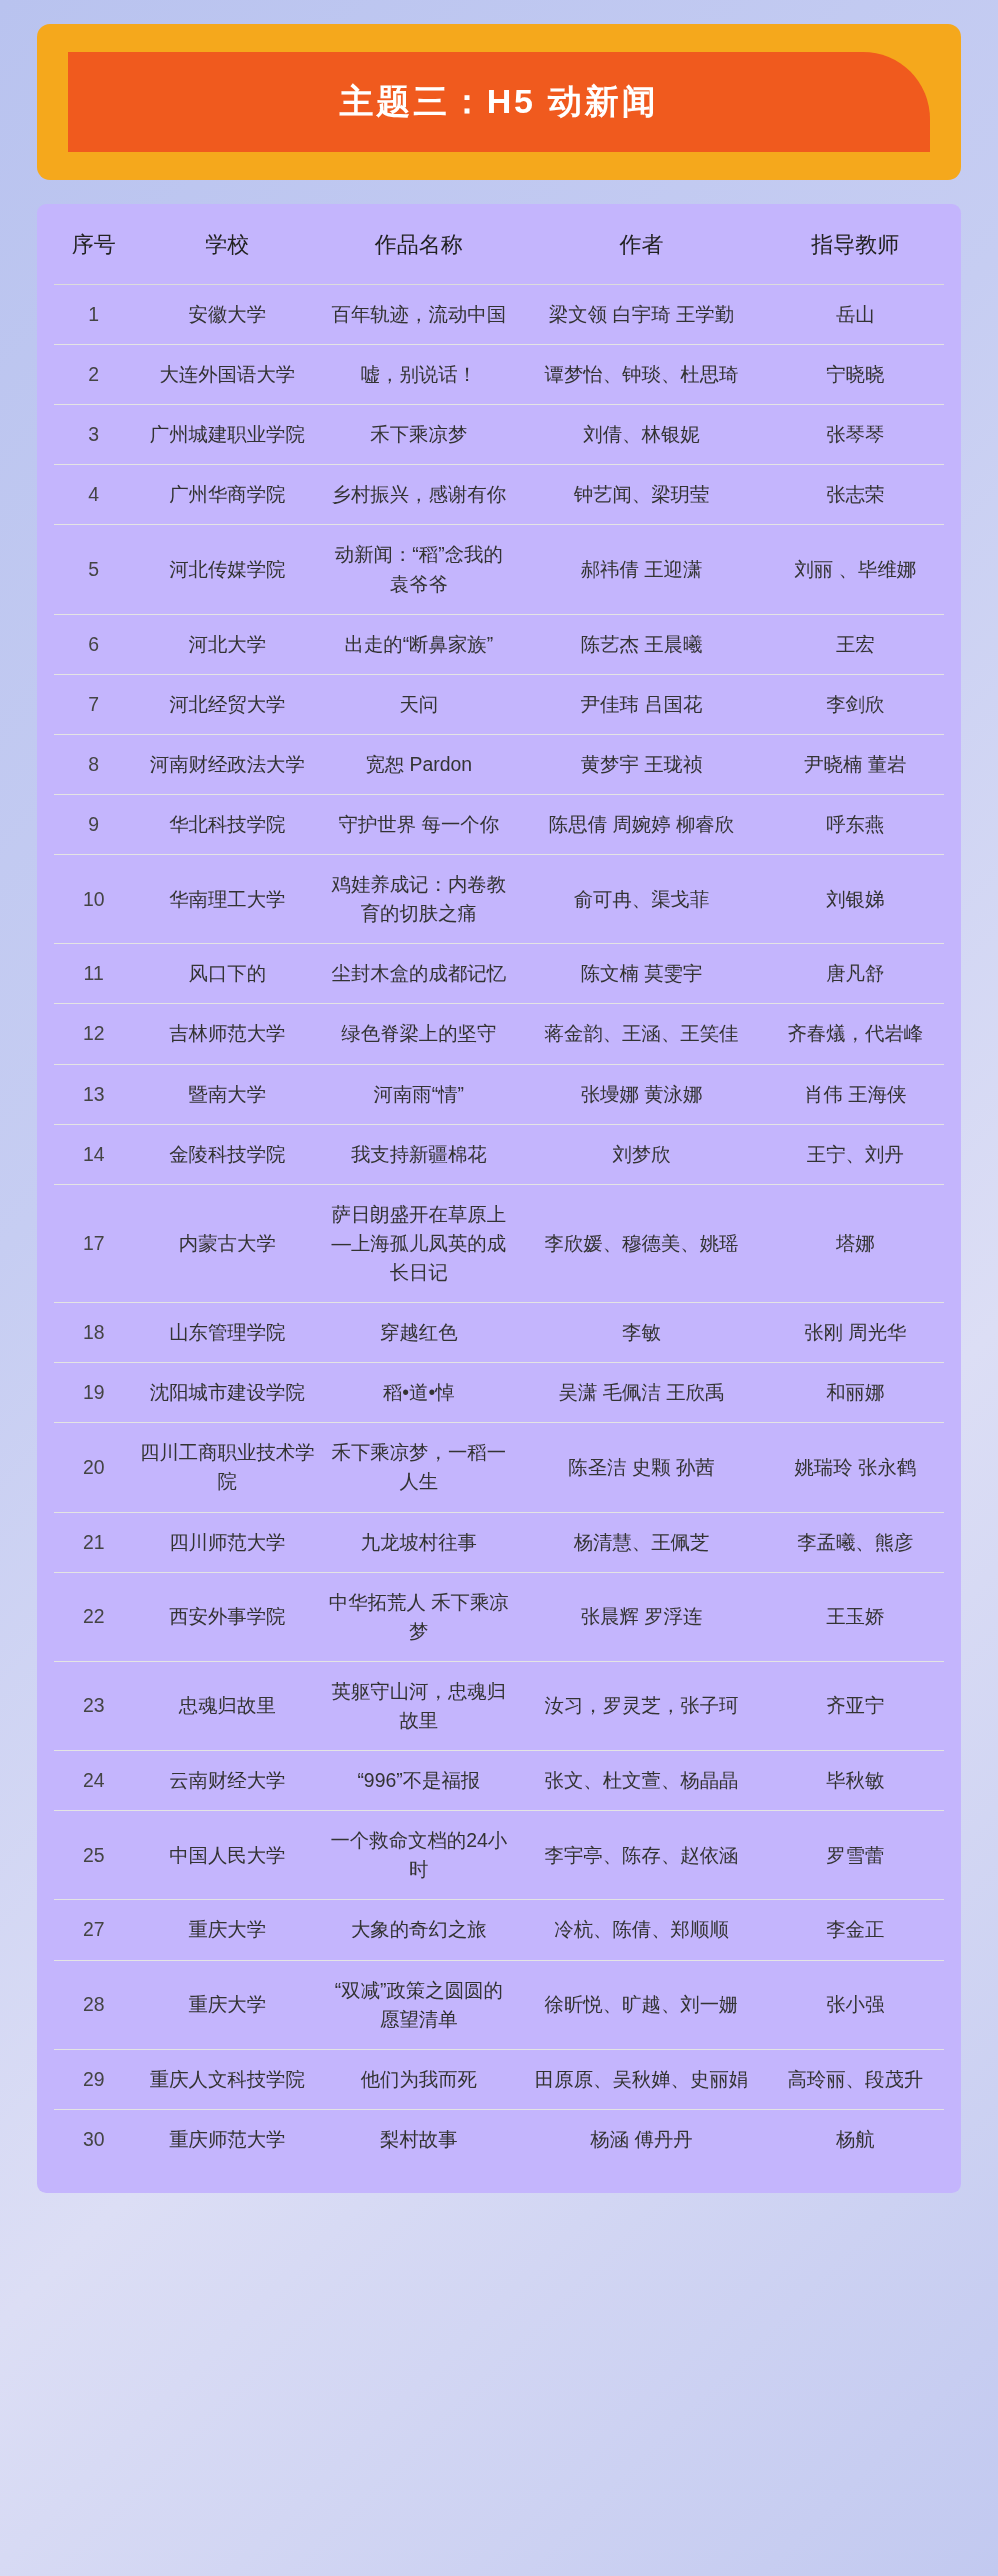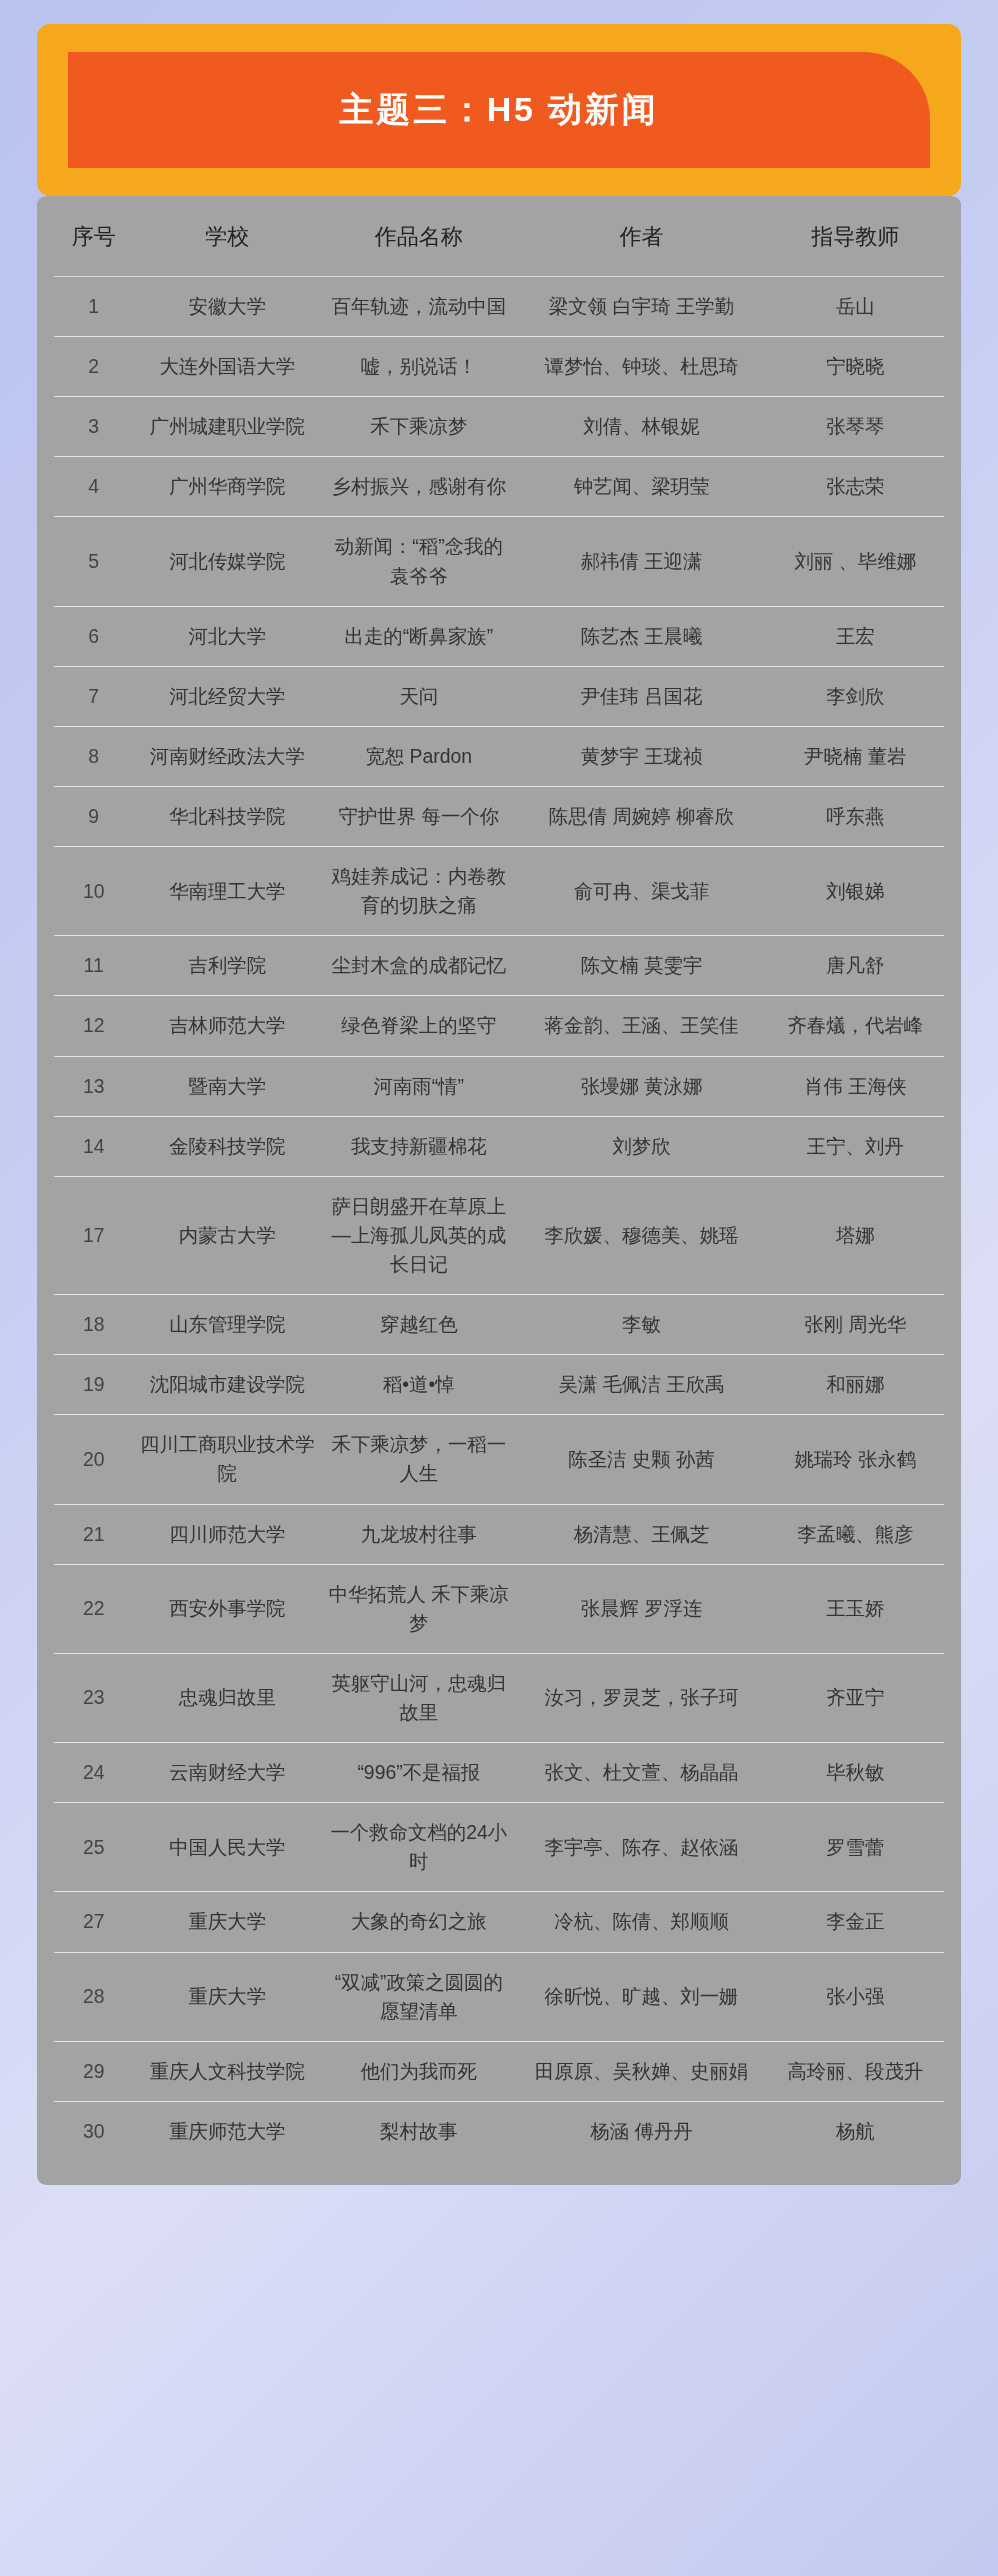--- a/index.html
+++ b/index.html
@@ -20,35 +20,36 @@
     position:relative;
     background:#f5a81c;
     border-radius:13px;
     padding:28px 31px;
     box-sizing:border-box;
   }
   .banner-inner{
     position:relative;
     background:#f05a1e;
     border-top-right-radius:67px;
-    height:116px;
+    height:100px;
     display:flex;
     align-items:center;
     justify-content:center;
   }
   .banner-title{
     color:#ffffff;
     font-size:34px;
     font-weight:bold;
     letter-spacing:2.8px;
   }
   
   .table-card{
-    background:#a3a3a3;
+    background:#c4b5fd;
     border-radius:9.2px;
+    margin-top:24px;
     padding:0 16.6px 24px 16.6px;
     box-sizing:border-box;
   }
   table{
     width:100%;
     border-collapse:collapse;
     table-layout:fixed;
   }
   thead th{
     font-size:22px;
@@ -170,21 +171,21 @@
           </tr>
           <tr>
             <td class="idx">10</td>
             <td>华南理工大学</td>
             <td>鸡娃养成记：内卷教育的切肤之痛</td>
             <td>俞可冉、渠戈菲</td>
             <td>刘银娣</td>
           </tr>
           <tr>
             <td class="idx">11</td>
-            <td>吉利学院</td>
+            <td>风口下的</td>
             <td>尘封木盒的成都记忆</td>
             <td>陈文楠 莫雯宇</td>
             <td>唐凡舒</td>
           </tr>
           <tr>
             <td class="idx">12</td>
             <td>吉林师范大学</td>
             <td>绿色脊梁上的坚守</td>
             <td>蒋金韵、王涵、王笑佳</td>
             <td>齐春燨，代岩峰</td>

